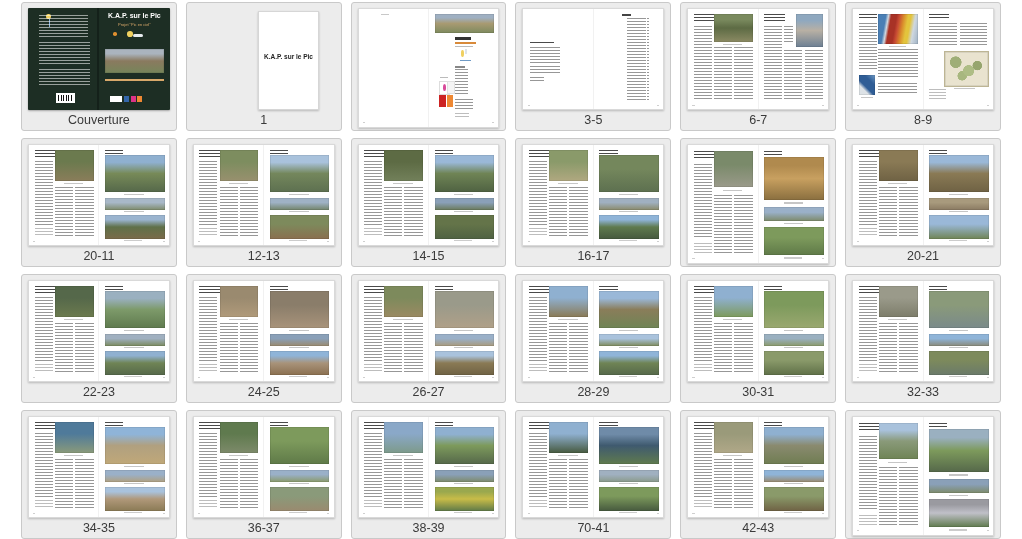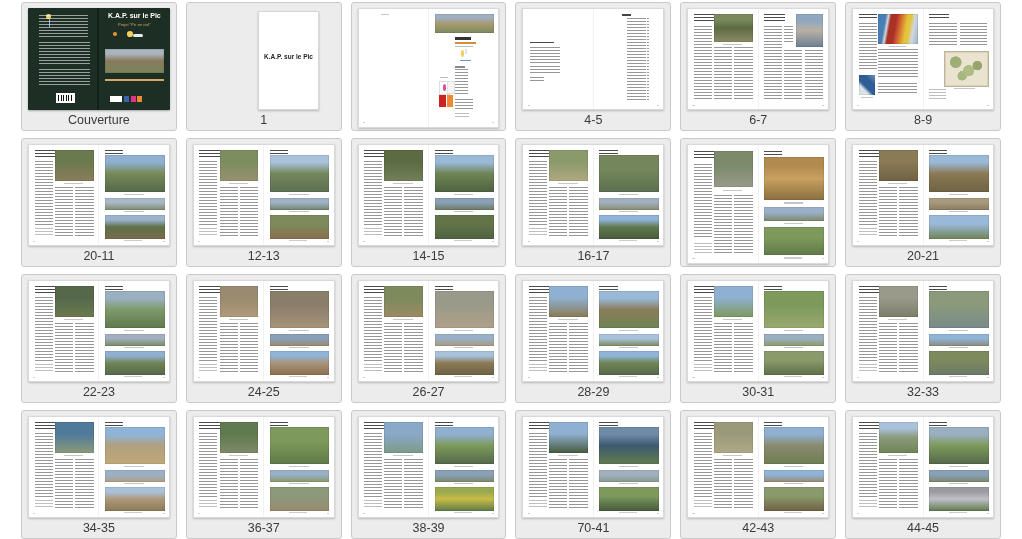--- a/index.html
+++ b/index.html
@@ -104,21 +104,21 @@
             <div class="tx-b" style="position: absolute; left: 10%; top: 68%; width: 20%; height: 4%;"></div>
           </div>
           <div class="pg pg-r">
             <div style="position: absolute; left: 91%; top: 95.6%; width: 3%; height: 1.2%; background: rgb(207, 207, 207);"></div>
             <div style="position: absolute; left: 40%; top: 5%; width: 13%; height: 2%; background: rgb(68, 68, 68);"></div>
             <div class="tx-b" style="position: absolute; left: 48%; top: 9%; width: 27%; height: 84%;"></div>
             <div class="tx-b" style="position: absolute; left: 77%; top: 9%; width: 2.5%; height: 84%;"></div>
           </div>
         </div>
       </div>
-    <figcaption class="label">4-5</figcaption>
+    <figcaption class="label">3-5</figcaption>
   </figure>
 
   <figure class="card">
     <div class="preview">
         <div class="sheet">
           <div class="pg">
             <div style="position: absolute; left: 6%; top: 95.6%; width: 3%; height: 1.2%; background: rgb(207, 207, 207);"></div>
             <div class="tx-h" style="position: absolute; left: 8%; top: 5%; width: 30%; height: 9%;"></div>
             <div class="tx-b" style="position: absolute; left: 8%; top: 17%; width: 26%; height: 75%;"></div>
             <div class="ph" style="position: absolute; left: 37%; top: 5%; width: 56%; height: 28%; background: linear-gradient(rgb(122, 138, 94) 0%, rgb(122, 138, 94) 20%, rgb(93, 107, 68) 50%, rgb(139, 138, 99) 100%);"></div>
@@ -661,15 +661,14 @@
             <div class="tx-h" style="position: absolute; left: 8%; top: 5%; width: 26%; height: 4%;"></div>
             <div class="ph" style="position: absolute; left: 8%; top: 10%; width: 86%; height: 37%; background: linear-gradient(rgb(154, 176, 192) 0%, rgb(154, 176, 192) 20%, rgb(125, 154, 92) 50%, rgb(85, 104, 74) 100%);"></div>
             <div style="position: absolute; left: 36%; top: 48.6%; width: 28%; height: 1.3%; background: rgb(198, 198, 198);"></div>
             <div class="ph" style="position: absolute; left: 8%; top: 52.5%; width: 86%; height: 12%; background: linear-gradient(rgb(138, 160, 184) 0%, rgb(138, 160, 184) 38%, rgb(125, 138, 106) 100%);"></div>
             <div style="position: absolute; left: 36%; top: 66%; width: 28%; height: 1.3%; background: rgb(198, 198, 198);"></div>
             <div class="ph" style="position: absolute; left: 8%; top: 69.5%; width: 86%; height: 24%; background: linear-gradient(rgb(154, 154, 160) 0%, rgb(154, 154, 160) 20%, rgb(192, 192, 200) 50%, rgb(95, 122, 78) 100%);"></div>
             <div style="position: absolute; left: 36%; top: 95%; width: 26%; height: 1.2%; background: rgb(204, 204, 204);"></div>
           </div>
         </div>
       </div>
-    <figcaption class="label">44-45</figcaption>
   </figure>
 </div>
 
 </body></html>

